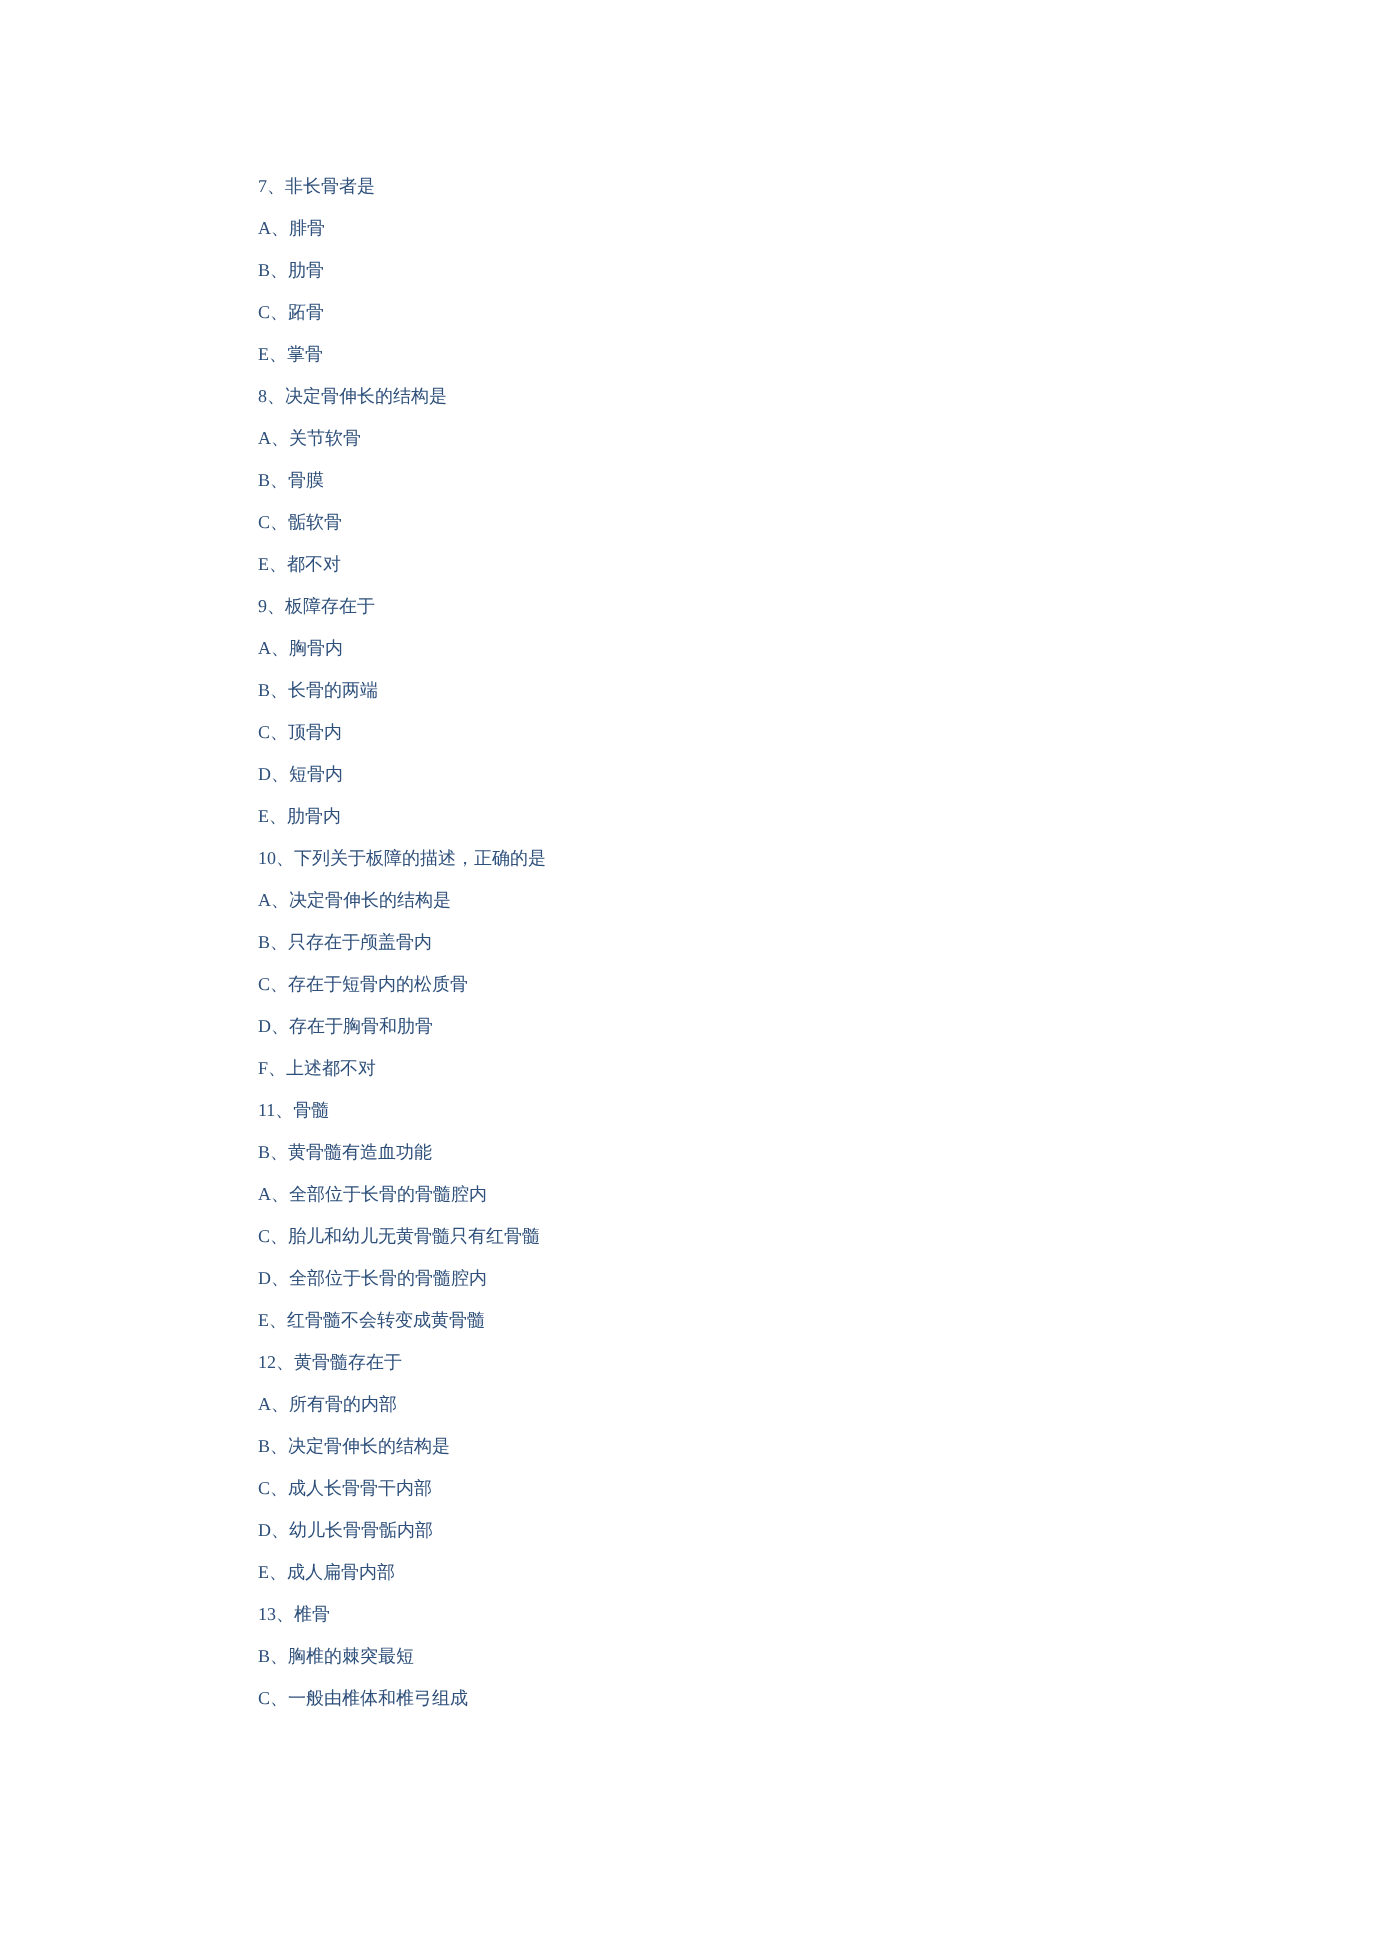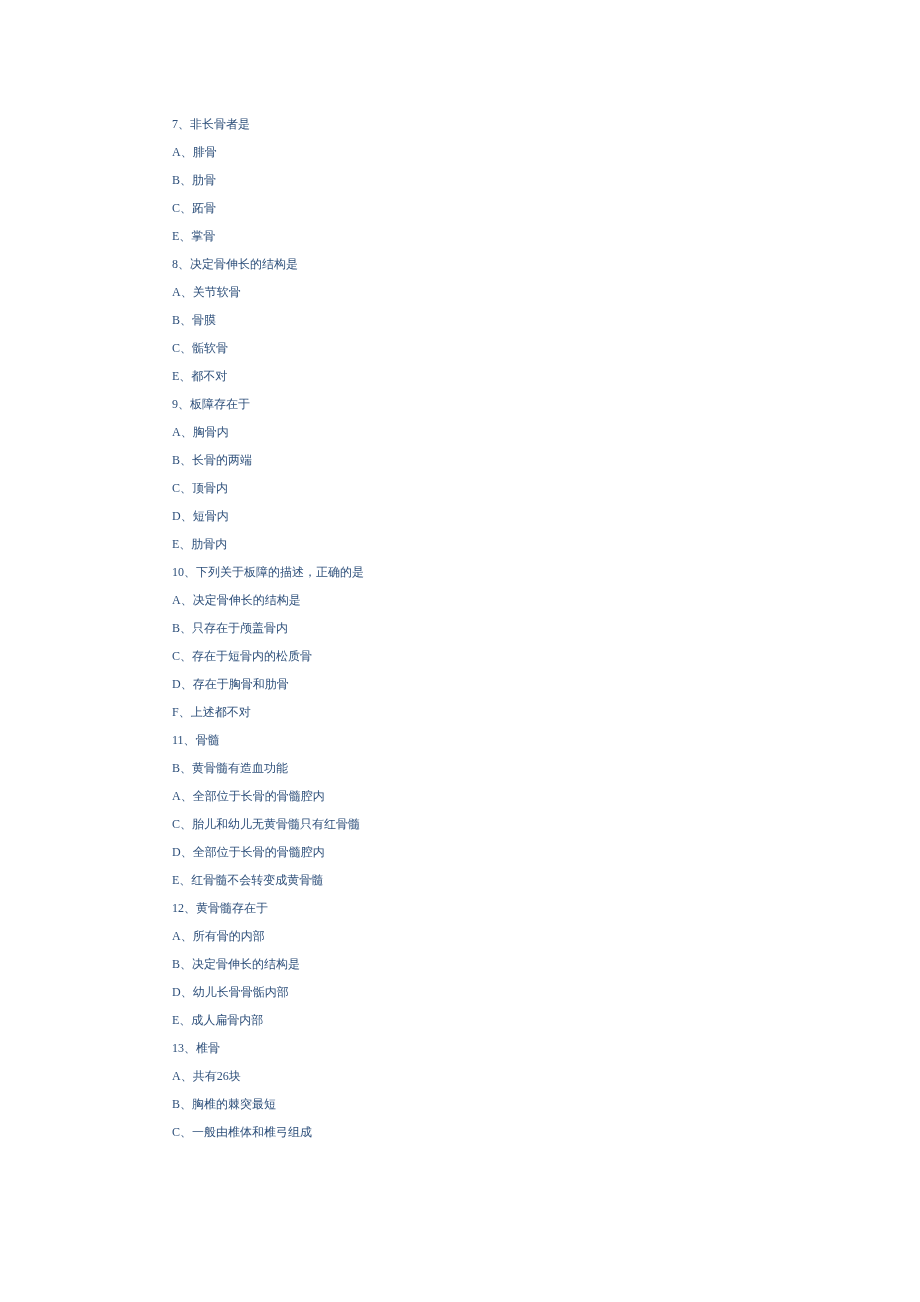--- a/index.html
+++ b/index.html
@@ -47,19 +47,19 @@
     <div class="line">F、上述都不对</div>
     <div class="line">11、骨髓</div>
     <div class="line">B、黄骨髓有造血功能</div>
     <div class="line">A、全部位于长骨的骨髓腔内</div>
     <div class="line">C、胎儿和幼儿无黄骨髓只有红骨髓</div>
     <div class="line">D、全部位于长骨的骨髓腔内</div>
     <div class="line">E、红骨髓不会转变成黄骨髓</div>
     <div class="line">12、黄骨髓存在于</div>
     <div class="line">A、所有骨的内部</div>
     <div class="line">B、决定骨伸长的结构是</div>
+    <div class="line">C、成人长骨骨干内部</div>
     <div class="line">D、幼儿长骨骨骺内部</div>
     <div class="line">E、成人扁骨内部</div>
     <div class="line">13、椎骨</div>
-    <div class="line">A、共有26块</div>
     <div class="line">B、胸椎的棘突最短</div>
     <div class="line">C、一般由椎体和椎弓组成</div>
   </div>
 
 </body></html>

